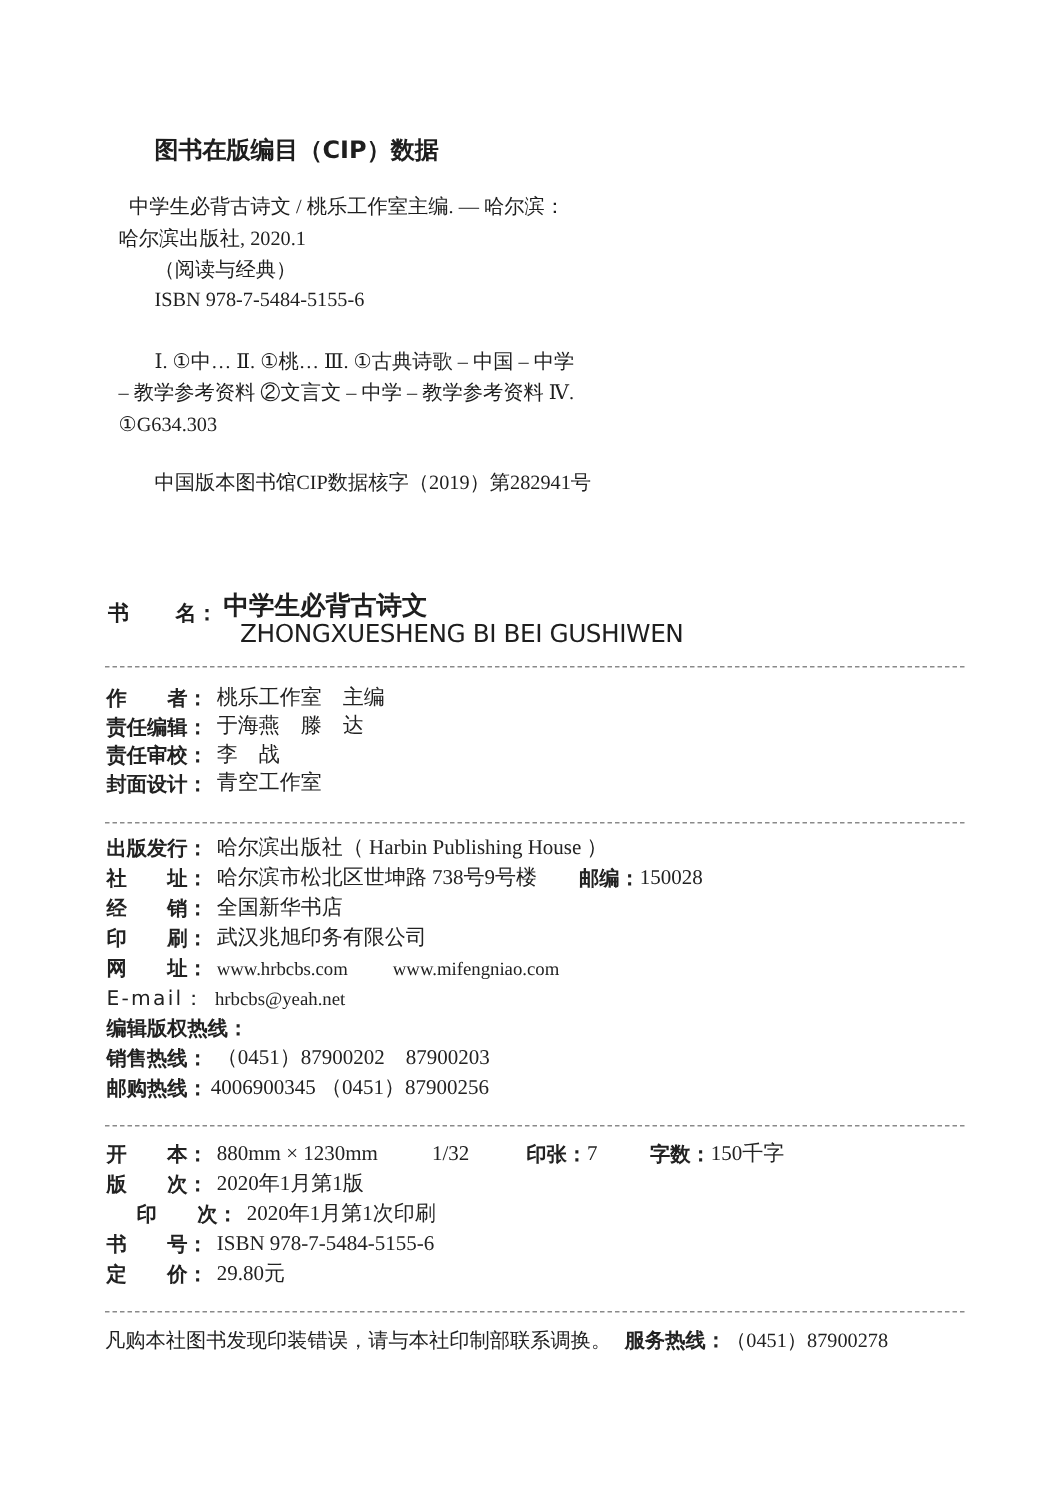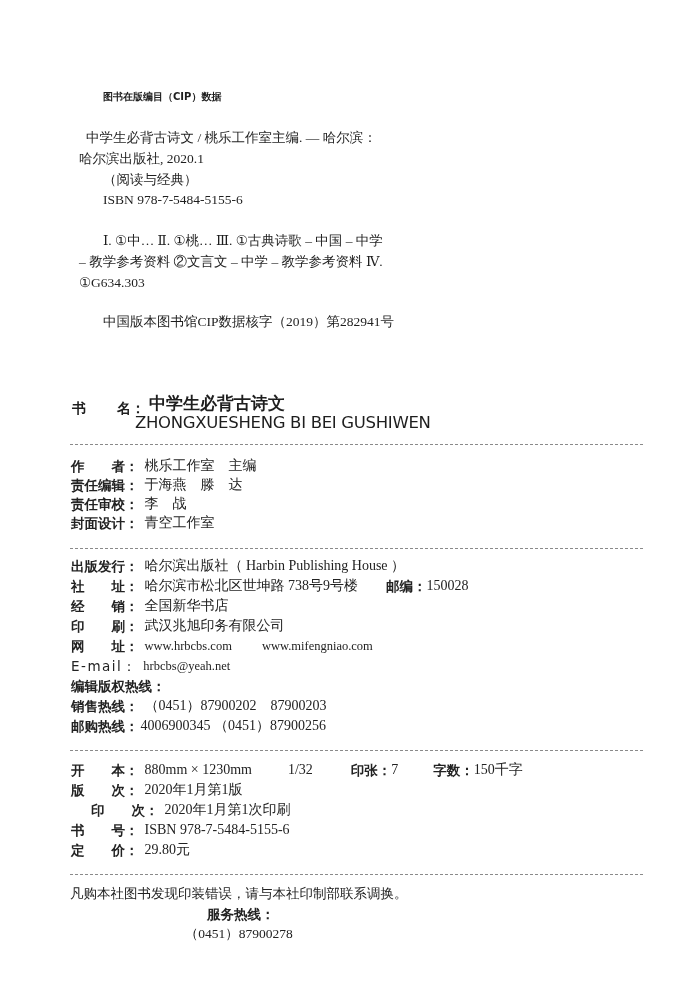--- a/index.html
+++ b/index.html
@@ -7,36 +7,36 @@
     width: 699px; height: 1000px; background: #ffffff; position: relative; overflow: hidden;
     color: #1e1e1e;
     font-family: "DejaVu Serif", "Liberation Serif", serif;
   }
   .abs { position: absolute; white-space: nowrap; }
   .sans { font-family: "DejaVu Sans", "Liberation Sans", sans-serif; }
   .serif { font-family: "Liberation Serif", "DejaVu Serif", serif; }
   .bold { font-weight: bold; }
 
   
-  .cip-title { left: 103px; top: 90px; font-size: 10px; }
+  .cip-title { left: 103px; top: 90px; font-size: 16px; }
   .cip-line { font-size: 13.5px; }
 
   
   .rule {
     position: absolute; left: 70px; width: 573px; height: 0;
     border-top: 1px dashed #8a8a8a;
   }
 
   
   .row { position: absolute; left: 71px; font-size: 13.5px; height: 20px; line-height: 20px; display: flex; align-items: center; white-space: nowrap; }
   .lbl { font-family: "DejaVu Sans", "Liberation Sans", sans-serif; font-weight: bold; font-size: 13.5px; color: #222; display: inline-block; }
   .val { font-family: "Liberation Serif", "DejaVu Serif", serif; font-size: 14px; color: #222; margin-left: 6px; }
 
   .title-zh { left: 149px; top: 392px; font-size: 17px; font-weight: bold; }
-  .title-py { left: 135px; top: 413px; font-size: 16.5px; letter-spacing: -0.3px; }
+  .title-py { left: 160px; top: 413px; font-size: 16.5px; letter-spacing: -0.3px; }
 </style>
 </head>
 <body>
 
 <div class="abs cip-title sans bold">图书在版编目（CIP）数据</div>
 
 <div class="abs cip-line serif" style="left:86px; top:129px;">中学生必背古诗文 / 桃乐工作室主编. — 哈尔滨：</div>
 <div class="abs cip-line serif" style="left:79px; top:150px;">哈尔滨出版社, 2020.1</div>
 <div class="abs cip-line serif" style="left:103px; top:171px;">（阅读与经典）</div>
 <div class="abs cip-line serif" style="left:103px; top:192px;">ISBN 978-7-5484-5155-6</div>
@@ -135,17 +135,17 @@
   <span class="lbl">书　　号：</span>
   <span class="val">ISBN 978-7-5484-5155-6</span>
 </div>
 <div class="row" style="top:840px;">
   <span class="lbl">定　　价：</span>
   <span class="val">29.80元</span>
 </div>
 
 <div class="rule" style="top:874px;"></div>
 
-<div class="row" style="top:884px; left:70px;flex-direction:column;">
+<div class="row" style="top:884px; left:70px;">
   <span class="val" style="margin-left:0; font-size:13.5px;">凡购本社图书发现印装错误，请与本社印制部联系调换。</span>
-  <span class="lbl" style="margin-left:4px;">服务热线：</span>
+  <span class="lbl" style="margin-left:9px;">服务热线：</span>
   <span class="val" style="margin-left:0; font-size:13.5px;">（0451）87900278</span>
 </div>
 
 </body></html>

